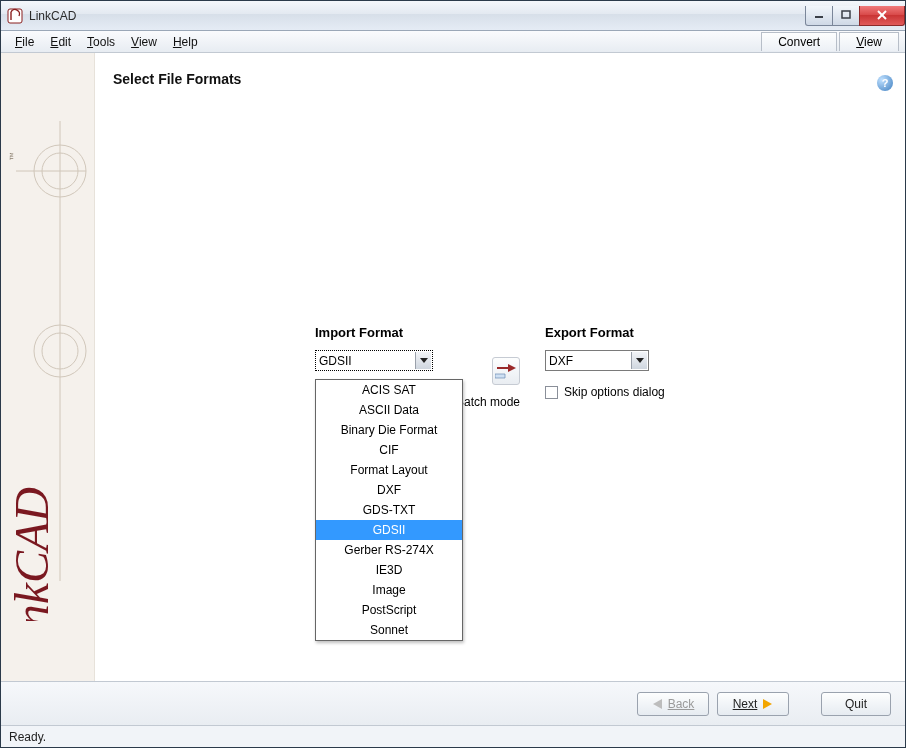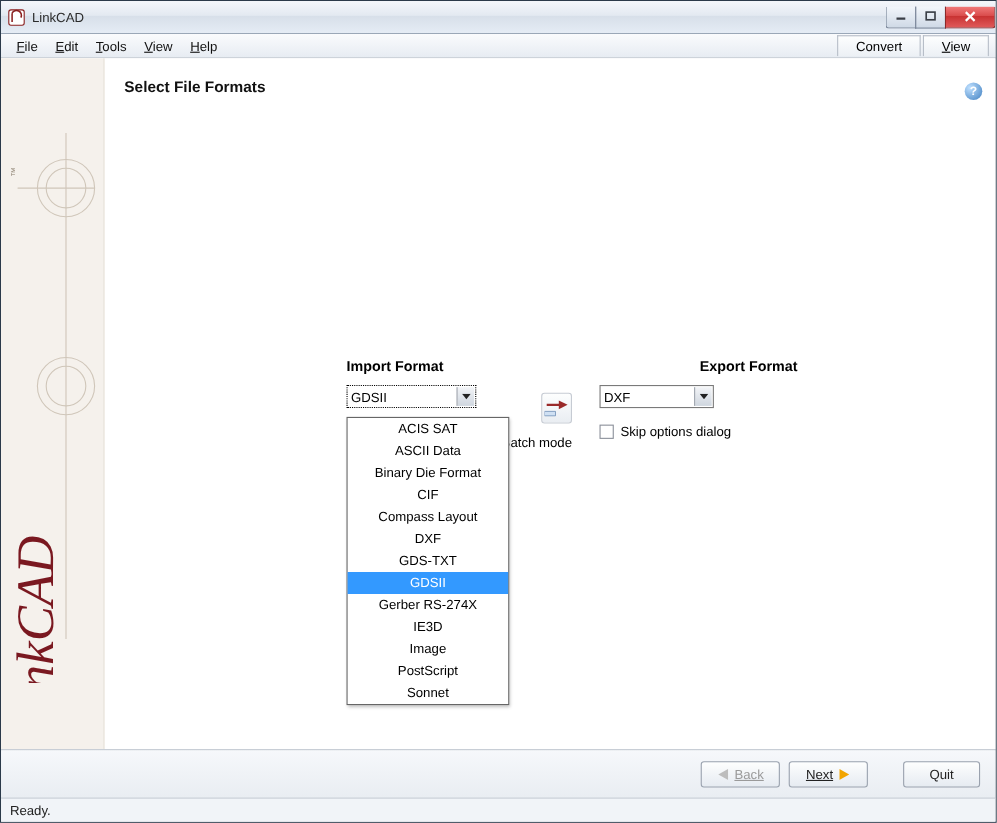--- a/index.html
+++ b/index.html
@@ -129,21 +129,21 @@
     right: 20px;
   }
   .cols {
     display: flex;
     gap: 0;
     align-items: flex-start;
   }
   .col { position: relative; }
   .col.import { width: 152px; }
   .col.arrow  { width: 78px; display:flex; flex-direction:column; align-items:center; }
-  .col.export { width: 180px; text-align: right; }
+  .col.export { width: 180px; }
 
   .section-label {
     font-weight: bold;
     font-size: 13px;
     margin-bottom: 10px;
   }
 
   .combo {
     width: 118px;
     height: 21px;
@@ -330,21 +330,21 @@
                 <svg width="8" height="6">
                     <polygon points="0,0 8,0 4,5" fill="#222"></polygon>
                   </svg>
               </div>
             </div>
             <div class="dropdown" id="import-dropdown">
                 <div class="dropdown-item">ACIS SAT</div>
                 <div class="dropdown-item">ASCII Data</div>
                 <div class="dropdown-item">Binary Die Format</div>
                 <div class="dropdown-item">CIF</div>
-                <div class="dropdown-item">Compass Layout</div>
+                <div class="dropdown-item">Format Layout</div>
                 <div class="dropdown-item">DXF</div>
                 <div class="dropdown-item">GDS-TXT</div>
                 <div class="dropdown-item selected">GDSII</div>
                 <div class="dropdown-item">Gerber RS-274X</div>
                 <div class="dropdown-item">IE3D</div>
                 <div class="dropdown-item">Image</div>
                 <div class="dropdown-item">PostScript</div>
                 <div class="dropdown-item">Sonnet</div>
               </div>
           </div>

